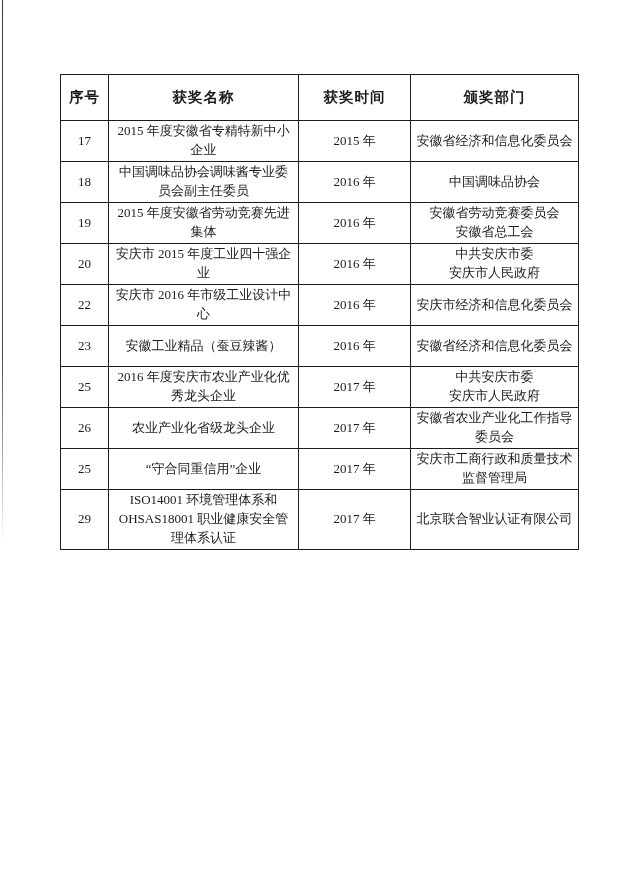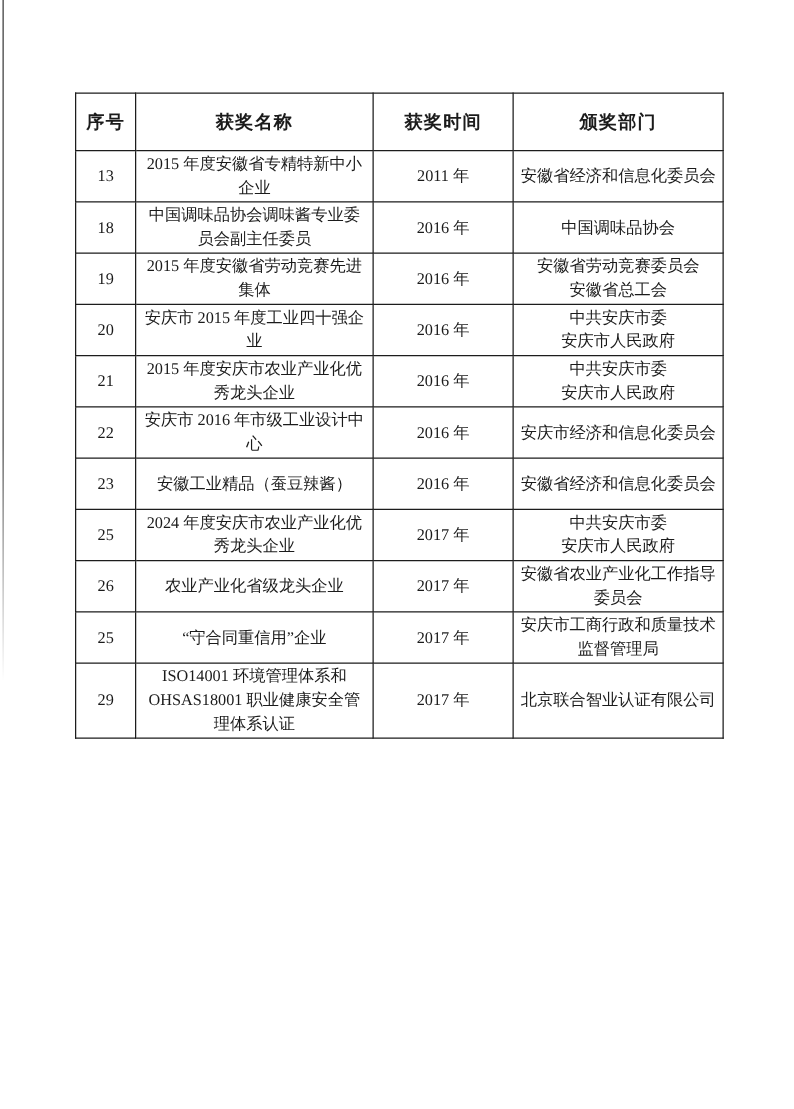--- a/index.html
+++ b/index.html
@@ -79,24 +79,24 @@
     <thead>
       <tr class="header-row">
         <th>序号</th>
         <th>获奖名称</th>
         <th>获奖时间</th>
         <th>颁奖部门</th>
       </tr>
     </thead>
     <tbody>
   <tr class="data-row">
-    <td>13</td>
+    <td>17</td>
     <td>2015 年度安徽省专精特新中小
 企业</td>
-    <td>2011 年</td>
+    <td>2015 年</td>
     <td>安徽省经济和信息化委员会</td>
   </tr>
 
   <tr class="data-row">
     <td>18</td>
     <td>中国调味品协会调味酱专业委
 员会副主任委员</td>
     <td>2016 年</td>
     <td>中国调味品协会</td>
   </tr>
@@ -112,48 +112,40 @@
 
   <tr class="data-row">
     <td>20</td>
     <td>安庆市 2015 年度工业四十强企
 业</td>
     <td>2016 年</td>
     <td>中共安庆市委
 安庆市人民政府</td>
   </tr>
 
-  <tr class="data-row">
-    <td>21</td>
-    <td>2015 年度安庆市农业产业化优
-秀龙头企业</td>
-    <td>2016 年</td>
-    <td>中共安庆市委
-安庆市人民政府</td>
-  </tr>
 
   <tr class="data-row">
     <td>22</td>
     <td>安庆市 2016 年市级工业设计中
 心</td>
     <td>2016 年</td>
     <td>安庆市经济和信息化委员会</td>
   </tr>
 
   <tr class="data-row">
     <td>23</td>
     <td>安徽工业精品（蚕豆辣酱）</td>
     <td>2016 年</td>
     <td>安徽省经济和信息化委员会</td>
   </tr>
 
 
   <tr class="data-row">
     <td>25</td>
-    <td>2024 年度安庆市农业产业化优
+    <td>2016 年度安庆市农业产业化优
 秀龙头企业</td>
     <td>2017 年</td>
     <td>中共安庆市委
 安庆市人民政府</td>
   </tr>
 
   <tr class="data-row">
     <td>26</td>
     <td>农业产业化省级龙头企业</td>
     <td>2017 年</td>

